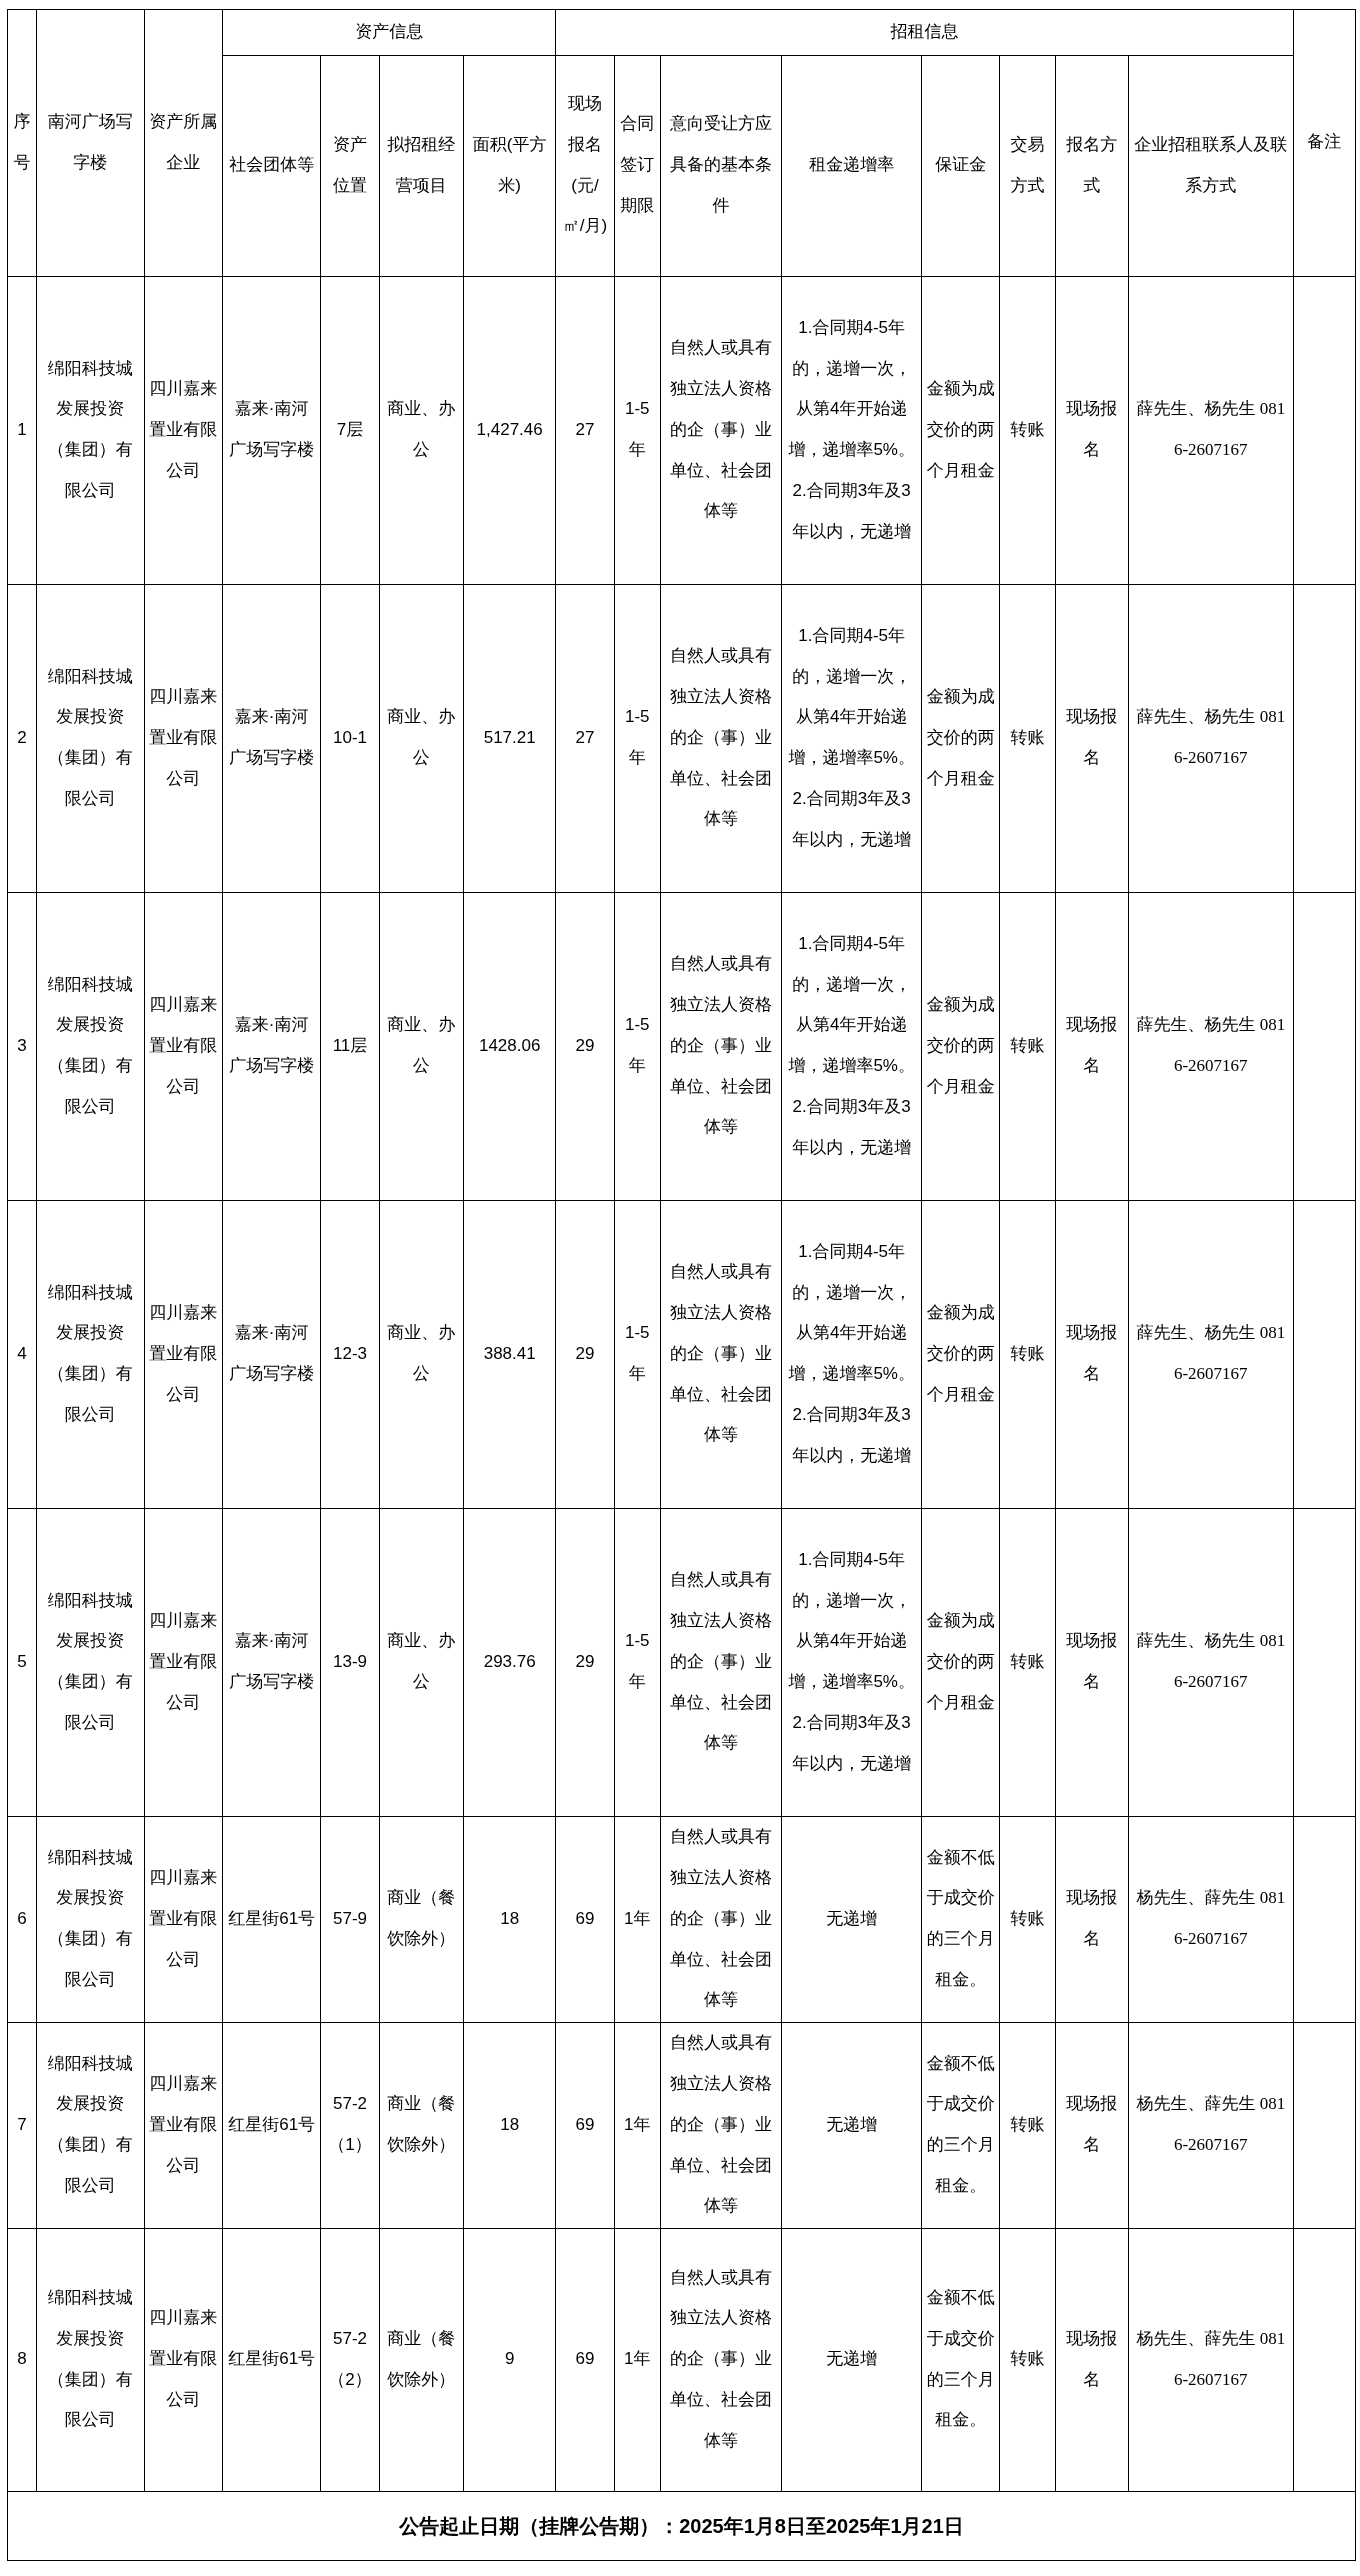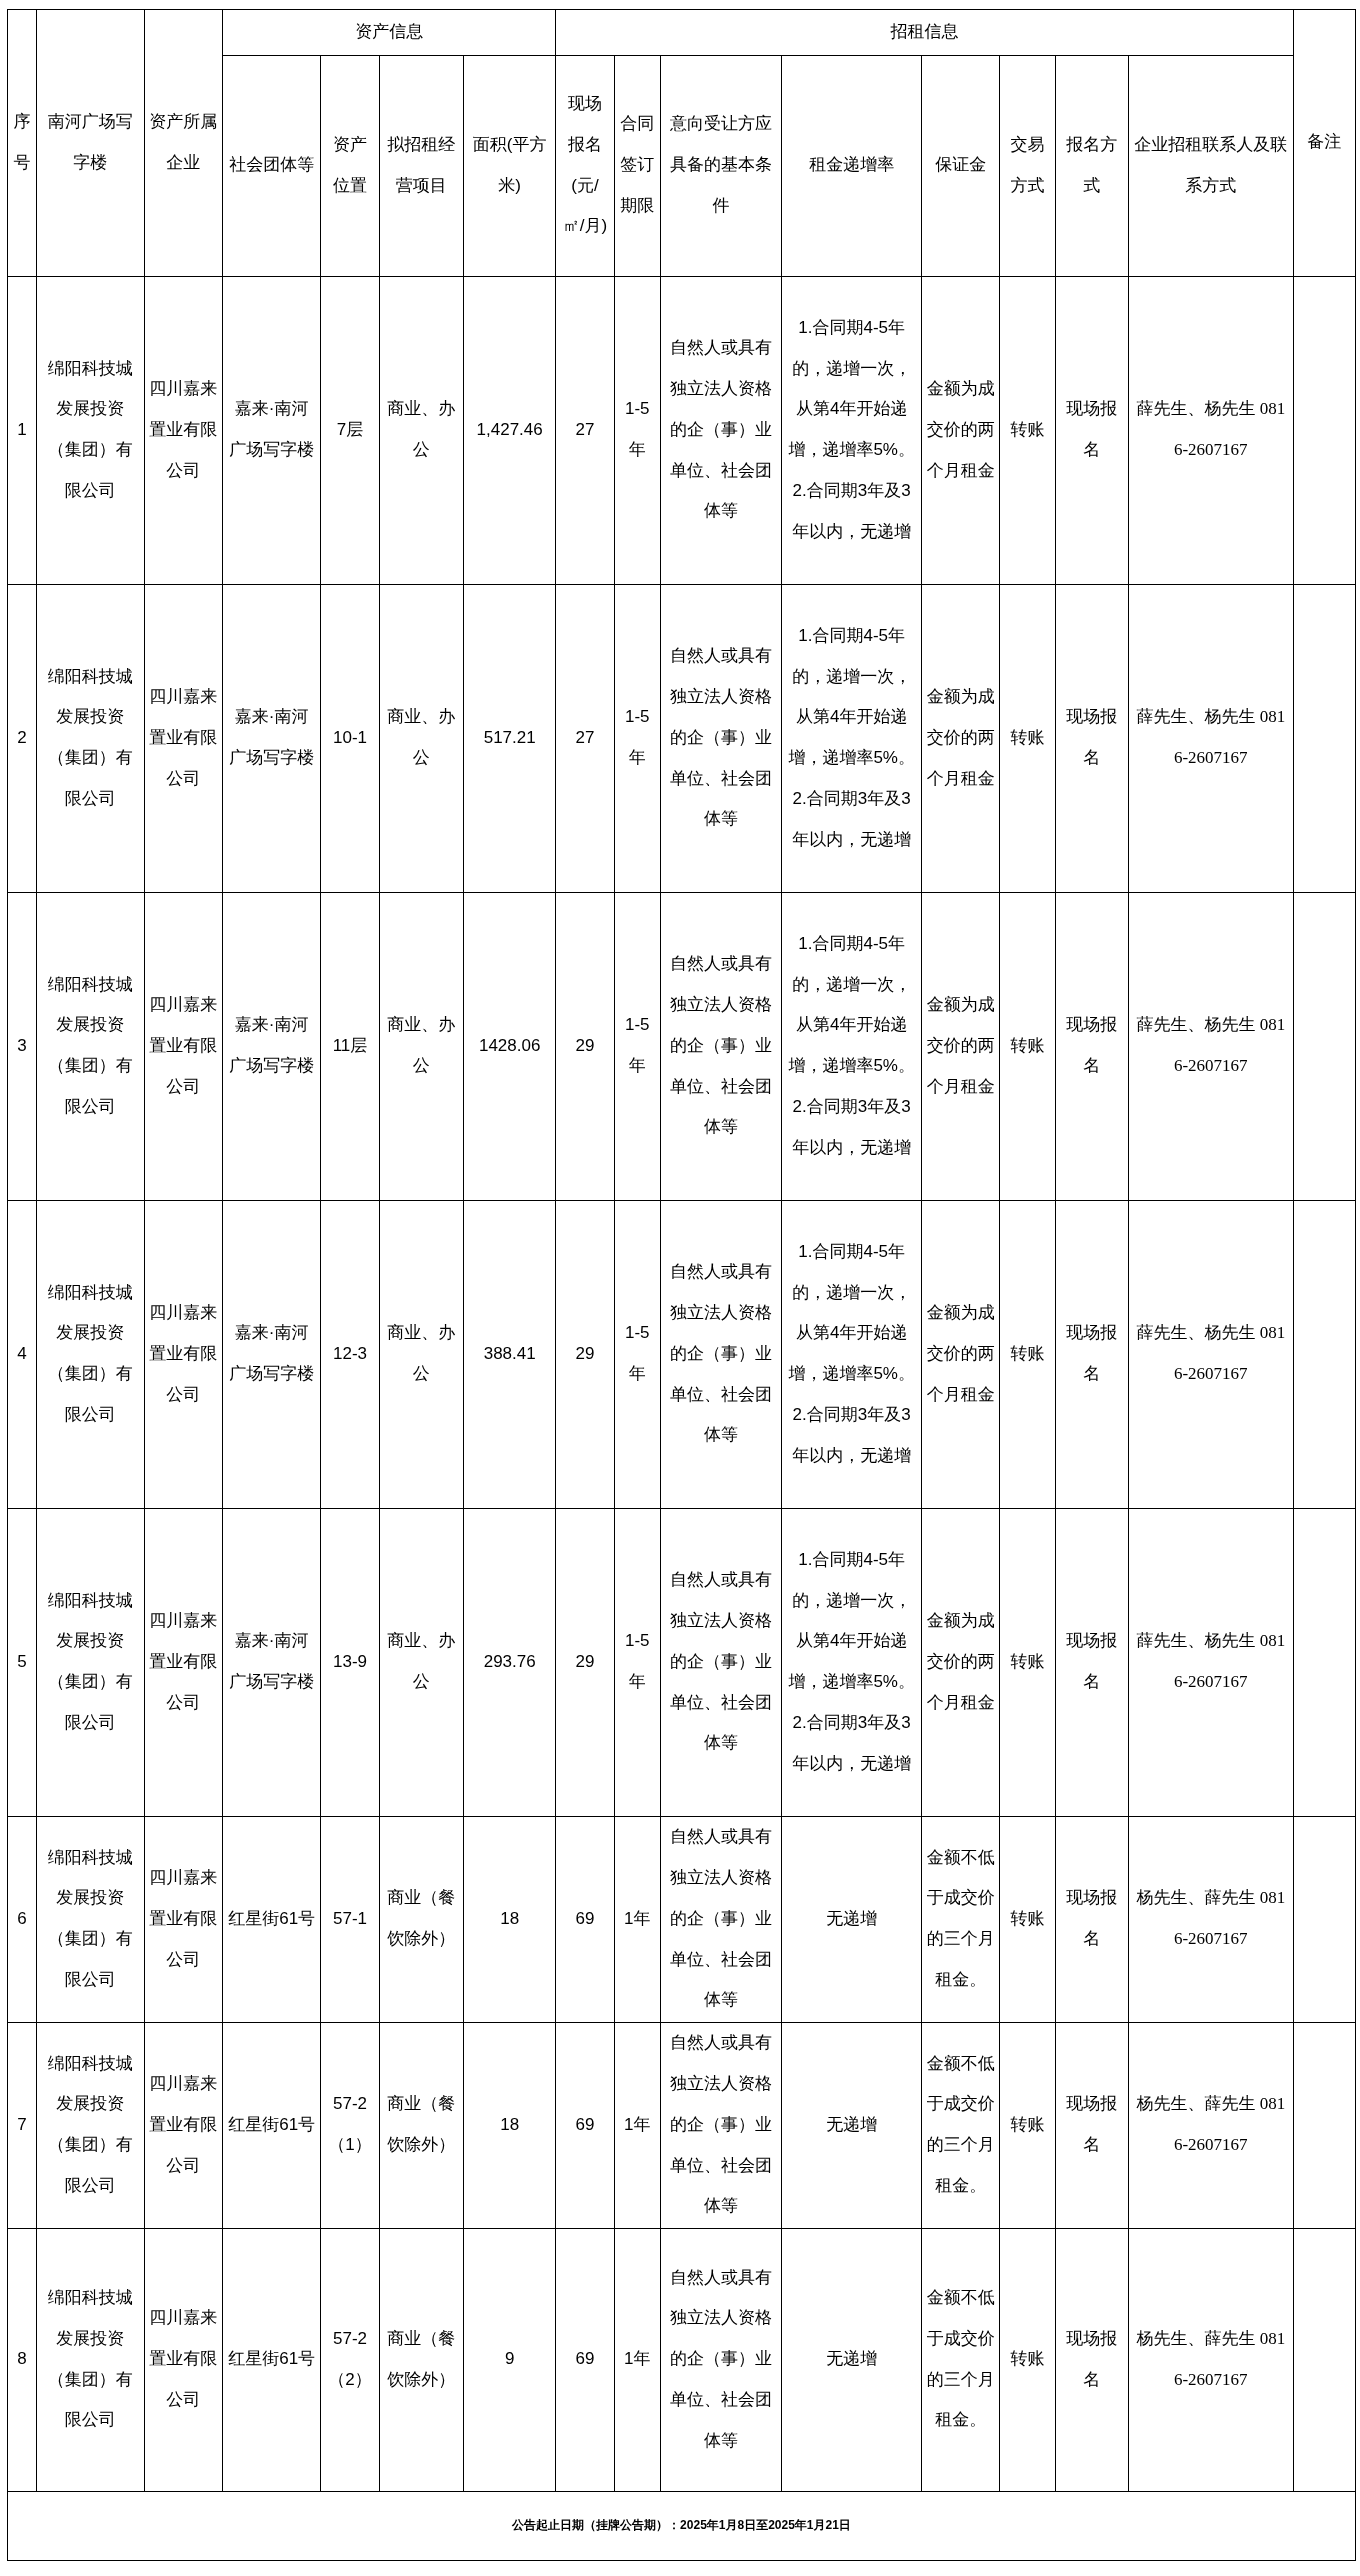--- a/index.html
+++ b/index.html
@@ -34,21 +34,21 @@
     overflow:hidden;
   }
   tr.hdr-a{height:46px;}
   tr.hdr-b{height:221px;}
   tr.rh-tall{height:308px;}
   tr.rh-mid{height:206px;}
   tr.rh-r8{height:263px;}
   tr.rh-foot{height:69px;}
   td.pre{white-space:pre-line;margin-left:12px;}
   td.contact{text-align:justify;text-align-last:center;font-family:Liberation Serif, serif;}
-  tr.rh-foot td{font-weight:bold;font-size:12px;}
+  tr.rh-foot td{font-weight:bold;font-size:20px;}
 </style>
 </head>
 <body>
 
 <div class="page">
   <table class="lease">
     <colgroup>
       <col style="width:29px">
         <col style="width:107px">
         <col style="width:78px">
@@ -184,21 +184,21 @@
         <td>转账</td>
         <td>现场报名</td>
         <td class="contact">薛先生、杨先生 0816-2607167</td>
         <td></td>
       </tr>
       <tr class="rh-mid">
         <td>6</td>
         <td>绵阳科技城发展投资（集团）有限公司</td>
         <td>四川嘉来置业有限公司</td>
         <td>红星街61号</td>
-        <td>57-1</td>
+        <td>57-9</td>
         <td>商业（餐饮除外）</td>
         <td>18</td>
         <td>69</td>
         <td>1年</td>
         <td>自然人或具有独立法人资格的企（事）业单位、社会团体等</td>
         <td>无递增</td>
         <td>金额不低于成交价的三个月租金。</td>
         <td>转账</td>
         <td>现场报名</td>
         <td class="contact">杨先生、薛先生 0816-2607167</td>

